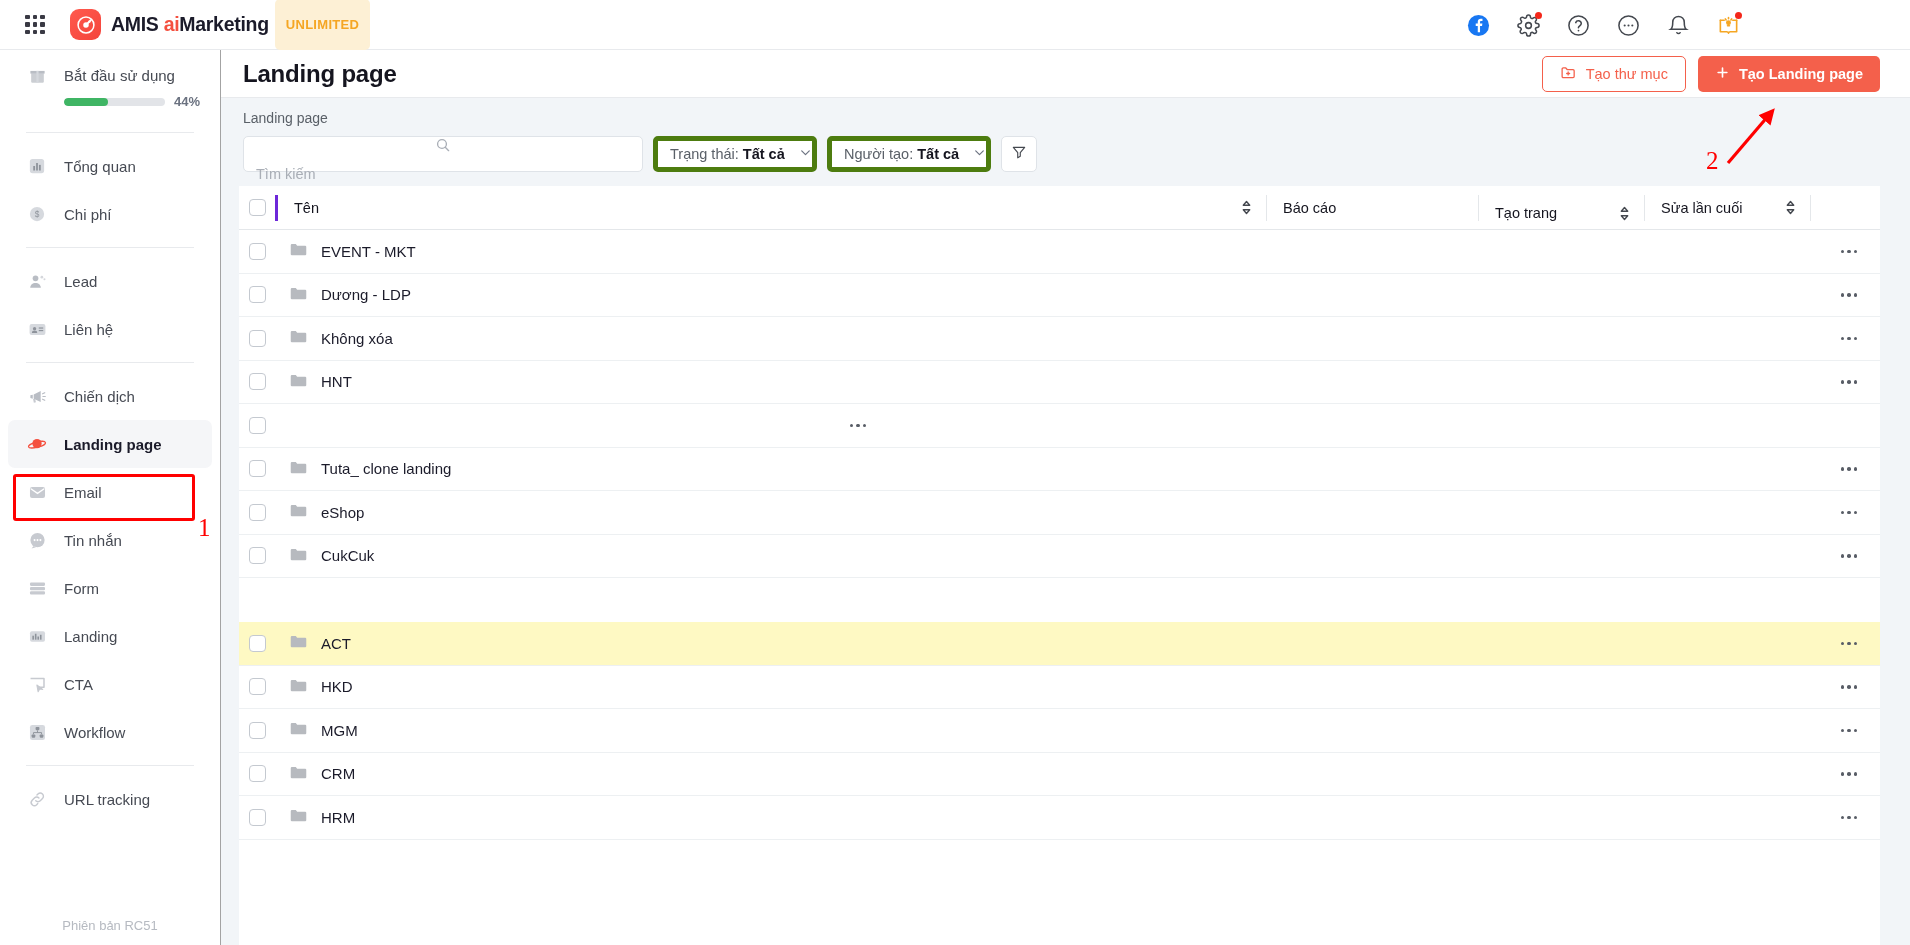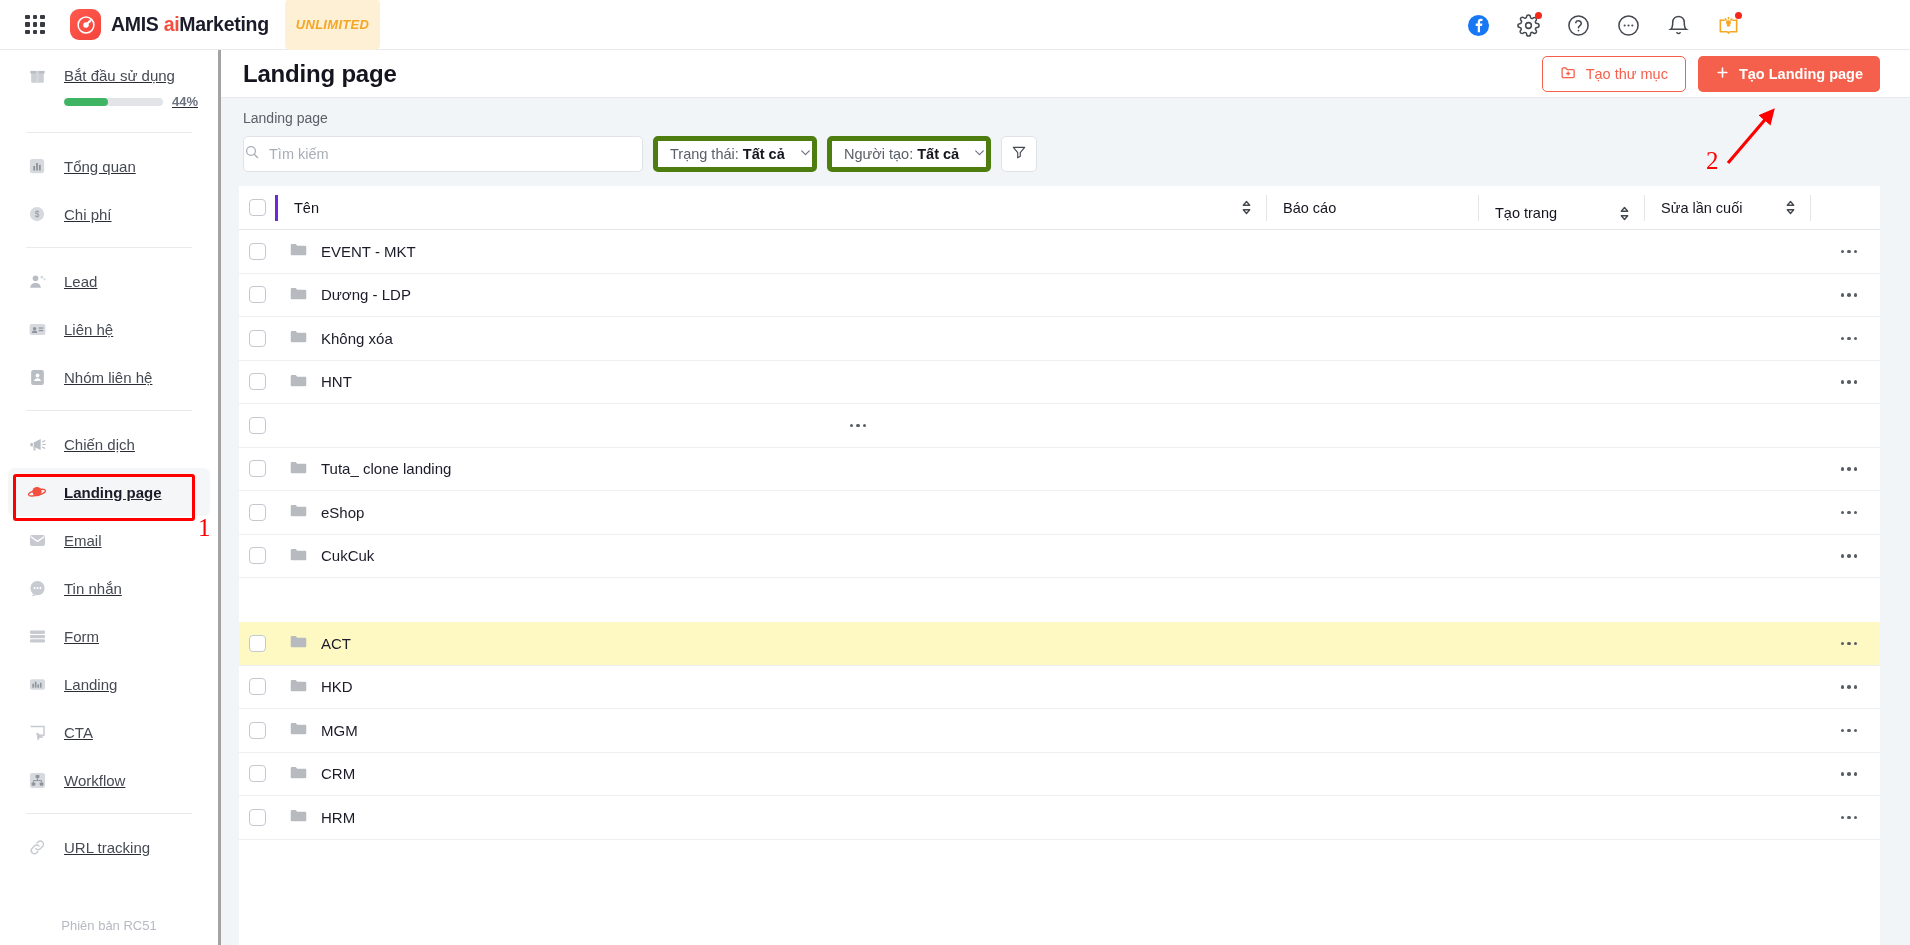--- a/index.html
+++ b/index.html
@@ -51,30 +51,29 @@
   .brand-text {
     margin-left: 10px;
     font-size: 19.5px;
     font-weight: bold;
     letter-spacing: -0.3px;
     color: #1b1b2a;
     white-space: nowrap;
   }
   .brand-text .ai { color: #f4503f; }
   .badge-unlimited {
-    margin-left: 16px;
+    margin-left: 6px;
     background: #fdf0d5;
     color: #f5a623;
     font-size: 13px;
     font-weight: bold;
     letter-spacing: .3px;
     padding: 18px 11px;
     border-radius: 5px;
     white-space: nowrap;
-    font-style: italic;
   }
 
   .topbar-icons {
     position: absolute;
     right: 170px;
     top: 0; height: 50px;
     display: flex; align-items: center;
     gap: 26px;
   }
   .ticon {
@@ -90,23 +89,22 @@
     border-radius: 50%;
     background: #f4271a;
   }
 
   
   .sidebar {
     position: absolute;
     top: 50px; left: 0;
     width: 221px; height: 895px;
     background: #ffffff;
-    border-right: 3px solid #a3a3a3;
+    border-right: 1px solid #a3a3a3;
     z-index: 20;
-    text-decoration: underline;
   }
   .nav-item {
     display: flex;
     align-items: center;
     height: 48px;
     padding-left: 26px;
     cursor: pointer;
     position: relative;
   }
   .nav-item .nico {
@@ -228,22 +226,23 @@
     display: flex;
     align-items: center;
     gap: 10px;
   }
   .search-box {
     width: 400px; height: 36px;
     background: #ffffff;
     border: 1px solid #dfe3e8;
     border-radius: 5px;
     display: flex; align-items: center;
-    padding: 0 0;
+    padding: 0 12px;
     gap: 9px;
+    flex-direction: column;
   }
   .search-box input {
     border: none; outline: none;
     font-size: 14.5px;
     font-family: inherit;
     color: #2b2b33;
     background: transparent;
     width: 100%;
   }
   .search-box input::placeholder { color: #a9aeb6; }
@@ -492,30 +491,20 @@
     <span class="nico">
       <svg width="19" height="19" viewBox="0 0 24 24">
           <rect x="2" y="5" width="20" height="14" rx="2.6" fill="#d6d9de"></rect>
           <circle cx="8.3" cy="11" r="2.1" fill="#8e939b"></circle>
           <path d="M4.9 16.4c0-1.9 1.5-3 3.4-3s3.4 1.1 3.4 3z" fill="#8e939b"></path>
           <rect x="13.6" y="9.4" width="5.6" height="1.5" fill="#8e939b"></rect>
           <rect x="13.6" y="12.6" width="5.6" height="1.5" fill="#8e939b"></rect>
         </svg>
     </span>
     <span class="nlabel">Liên hệ</span>
-  </div>
-  <div class="nav-item">
-    <span class="nico">
-      <svg width="19" height="19" viewBox="0 0 24 24">
-          <rect x="4" y="2.5" width="16" height="19" rx="2.6" fill="#b9bdc4"></rect>
-          <circle cx="12" cy="9.5" r="2.4" fill="#ffffff"></circle>
-          <path d="M7.8 16.5c0-2.3 1.9-3.6 4.2-3.6s4.2 1.3 4.2 3.6z" fill="#ffffff"></path>
-        </svg>
-    </span>
-    <span class="nlabel">Nhóm liên hệ</span>
   </div>
 
   <div class="nav-sep"></div>
 
   <div class="nav-item">
     <span class="nico">
       <svg width="19" height="19" viewBox="0 0 24 24" fill="#b9bdc4">
           <path d="M3 10.5v3.4l3 .8v-5z"></path>
           <path d="M7.2 9.4L16 5.2v13.6L7.2 14.8z"></path>
           <path d="M6.4 15.2l1 4.6 2.6-.5-1-4.3z" opacity=".8"></path>

